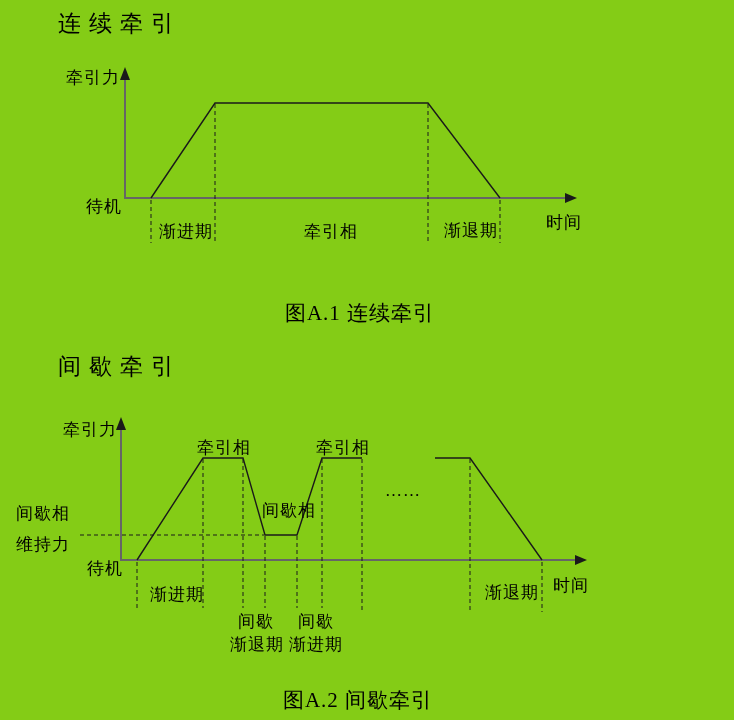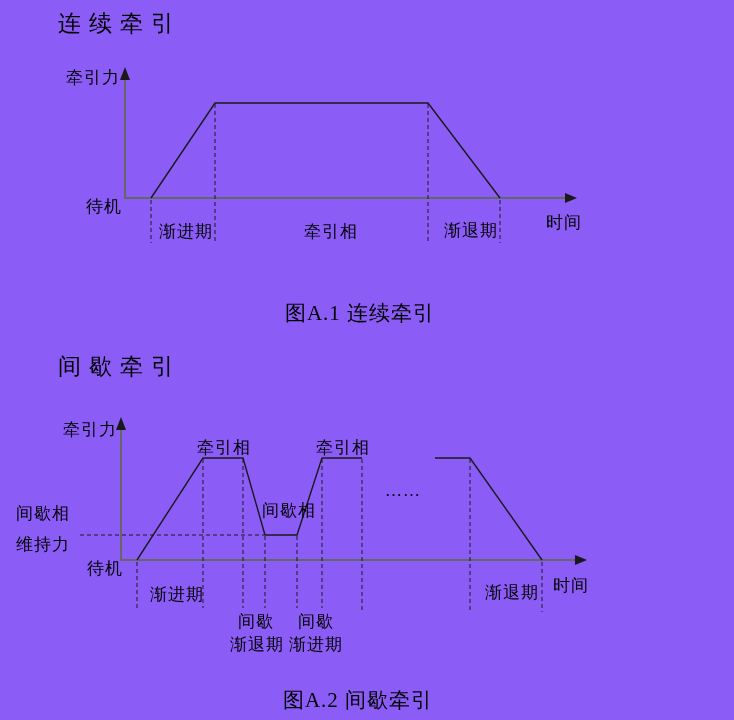--- a/index.html
+++ b/index.html
@@ -1,16 +1,16 @@
 <!DOCTYPE html>
 <html><head>
 <meta charset="utf-8">
 <style>
   html,body{margin:0;padding:0;background:#ffffff;}
-  .page{position:relative;width:734px;height:720px;background:#8b5cf6;overflow:hidden;
+  .page{position:relative;width:734px;height:720px;background:#84cc16;overflow:hidden;
         font-family:"Liberation Serif","DejaVu Serif",serif;}
   svg{position:absolute;left:0;top:0;}
   text{fill:#000000;font-family:"Liberation Serif","DejaVu Serif",serif;}
   .h{font-size:23px;letter-spacing:8px;}
   .cap{font-size:21px;letter-spacing:1px;}
   .lbl{font-size:17px;letter-spacing:1px;}
   .axis{stroke:#666666;stroke-width:2;fill:none;}
   .curve{stroke:#1a1a1a;stroke-width:1.4;fill:none;stroke-linejoin:miter;}
   .dash{stroke:#1a1a1a;stroke-width:1;stroke-dasharray:4 3;fill:none;}
   .arrow{fill:#1a1a1a;stroke:none;}

